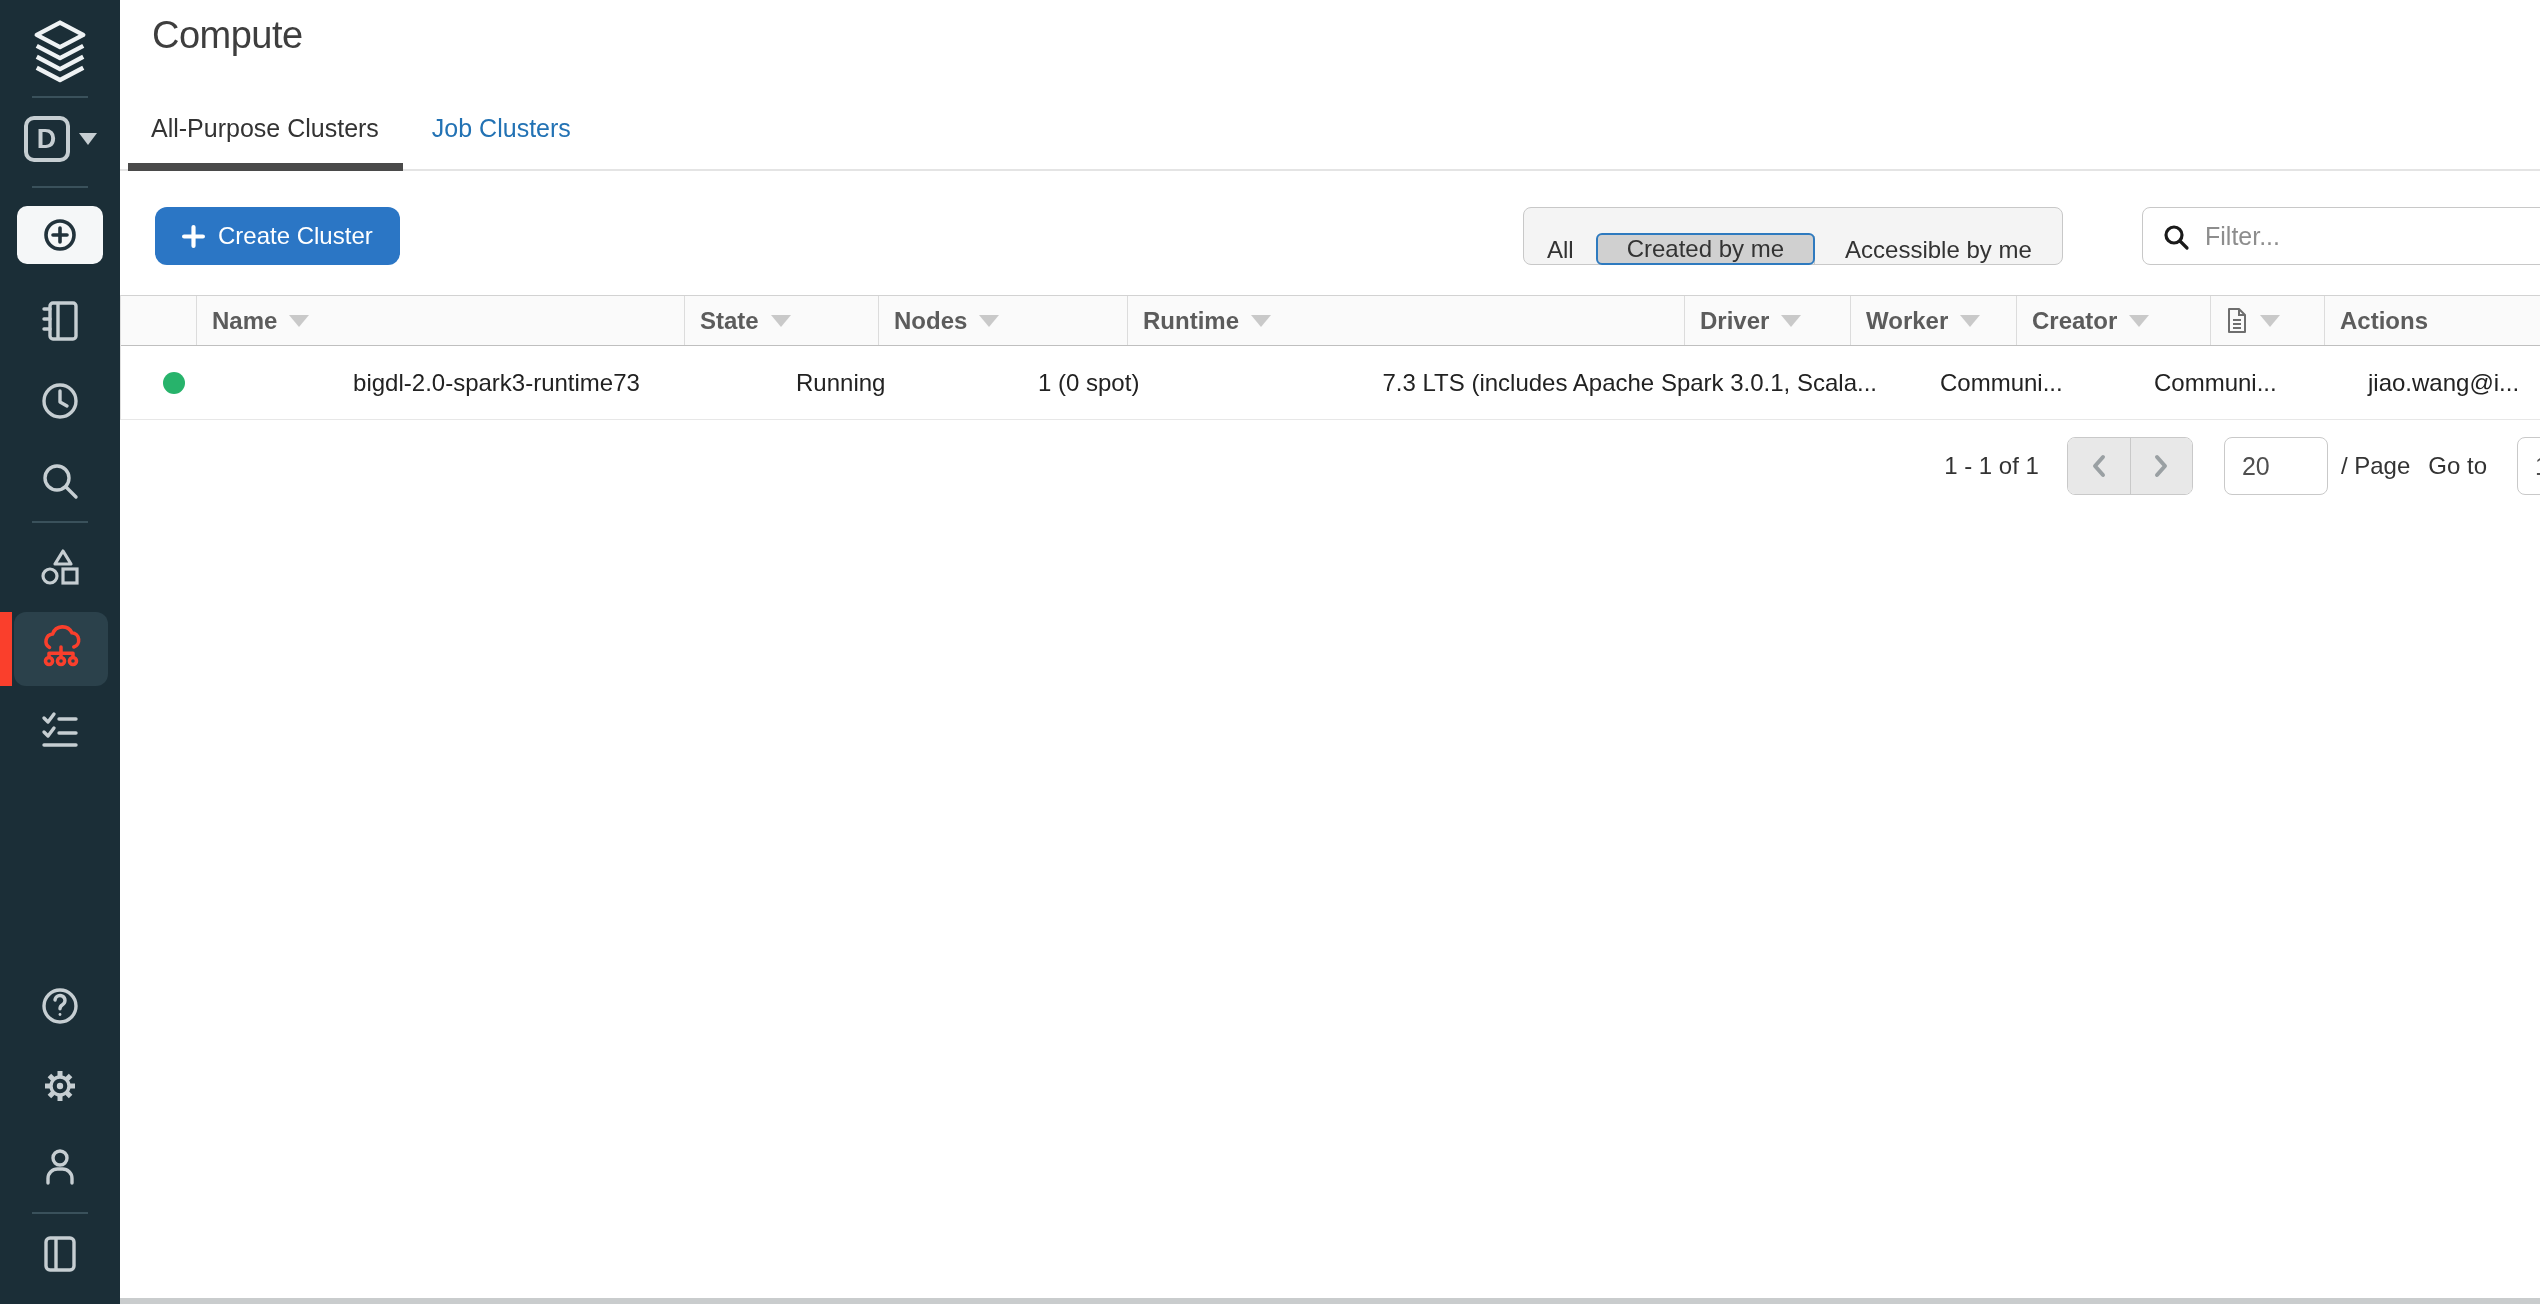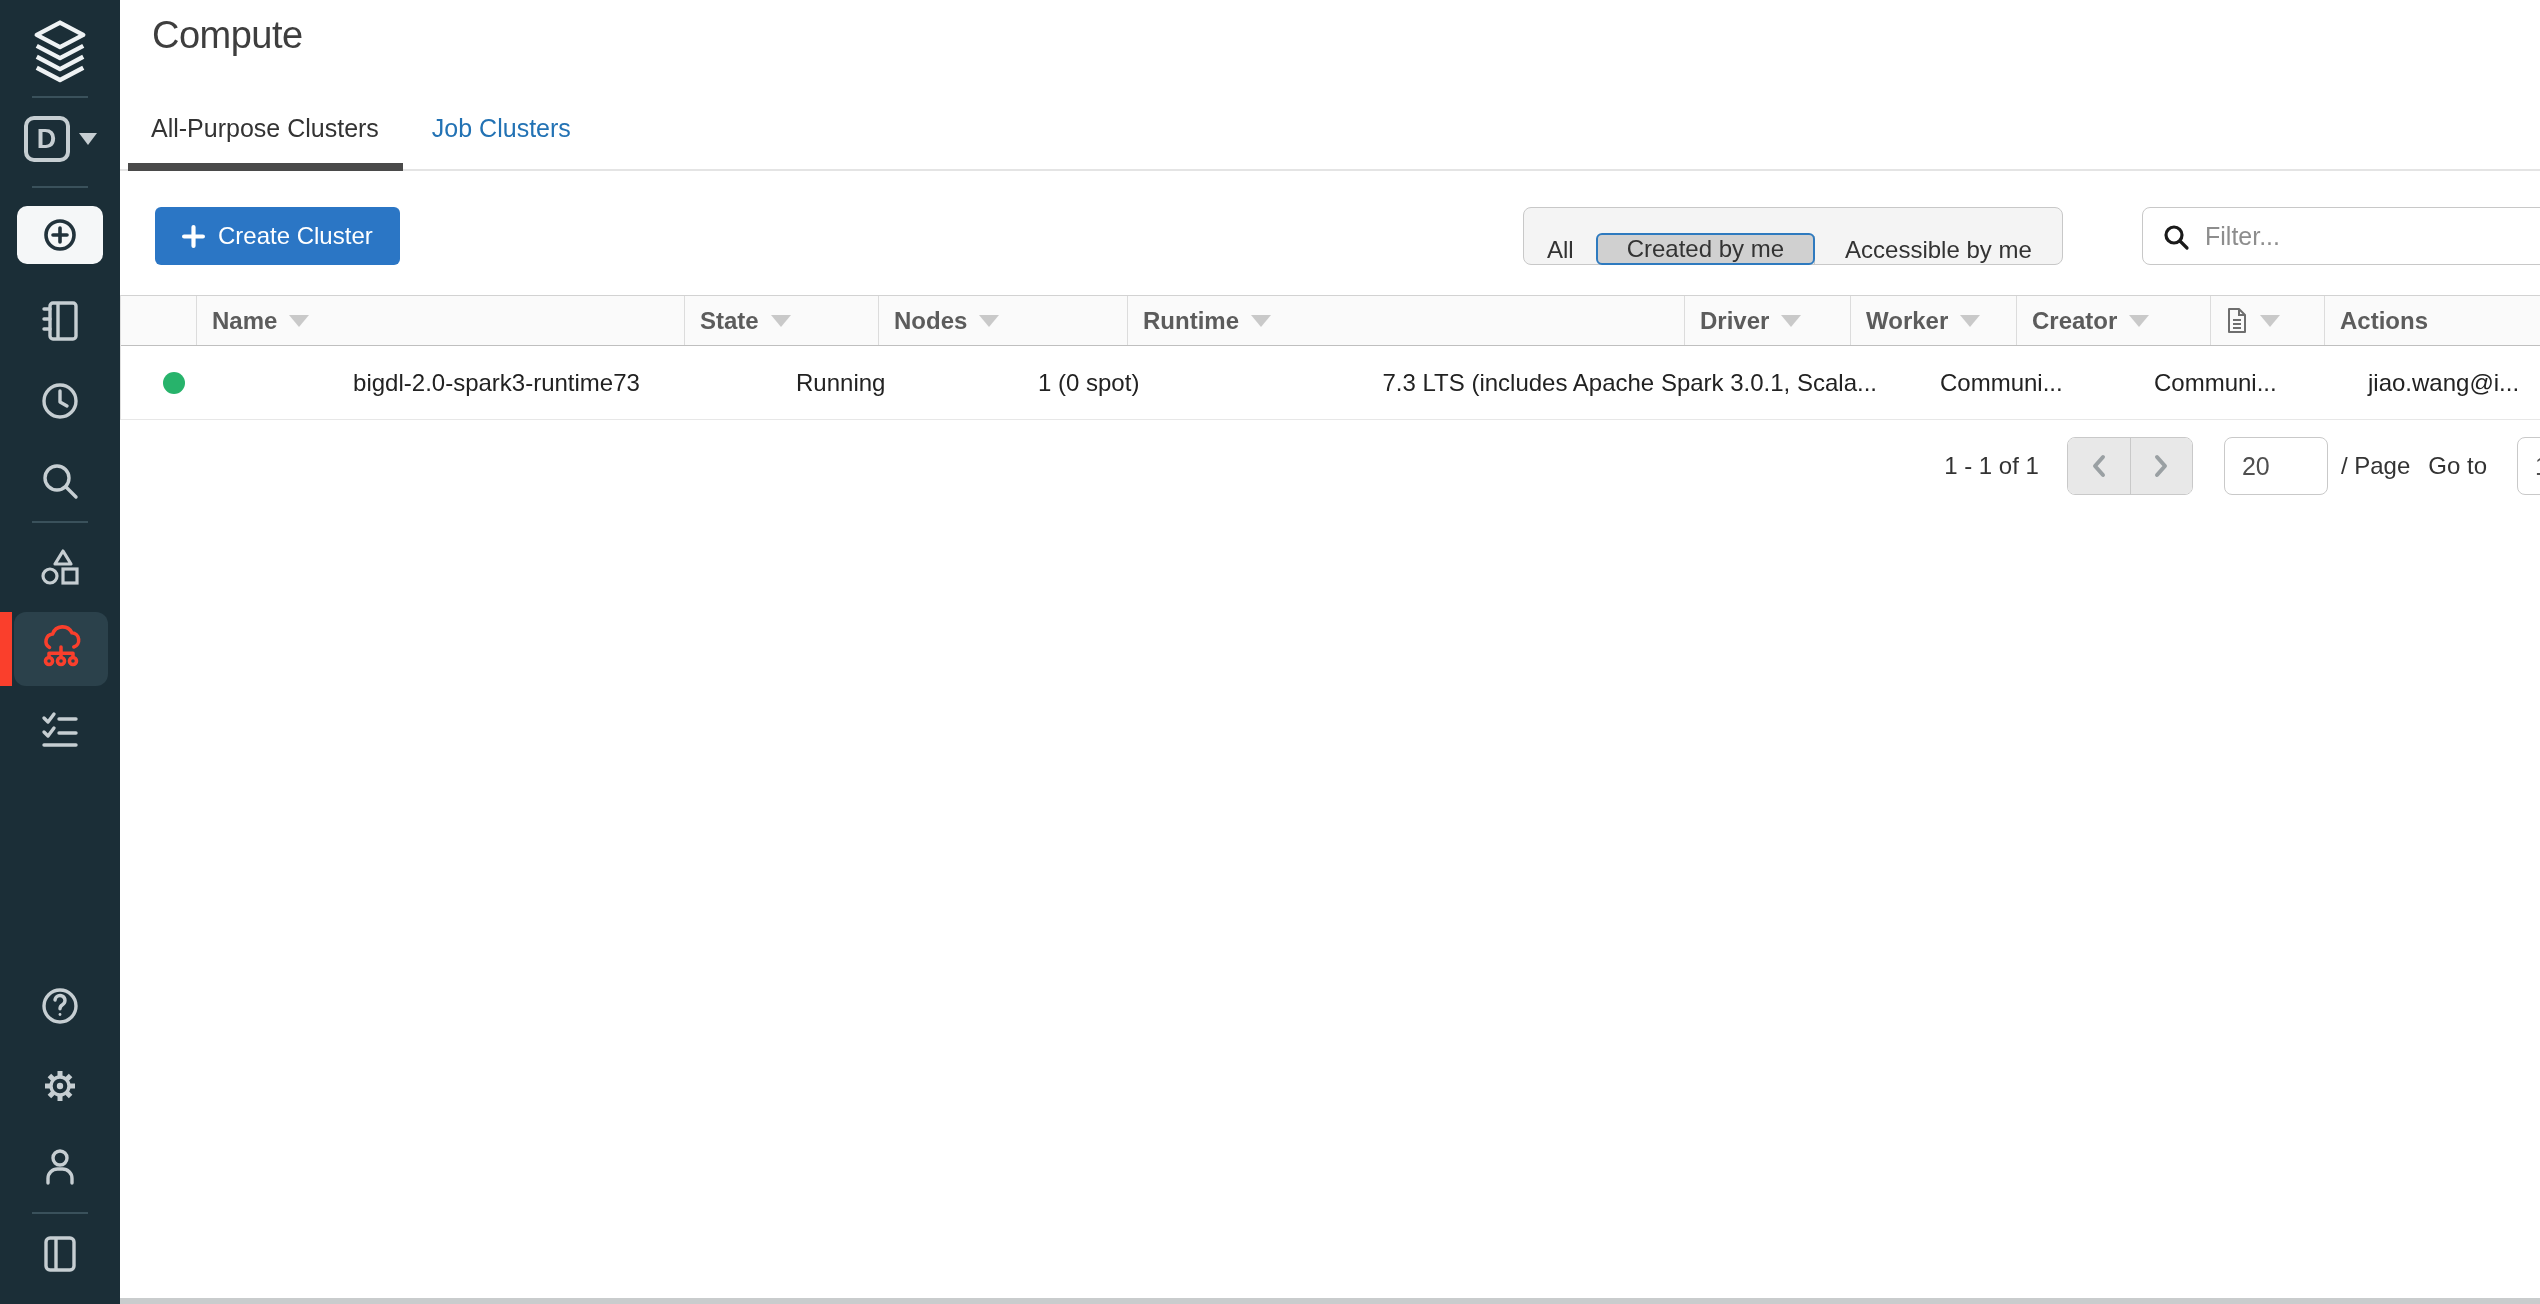--- a/index.html
+++ b/index.html
@@ -63,21 +63,21 @@
   .tab.active { color: #333333; }
   .tab.active::after {
     content: ""; position: absolute; left: 0; right: 0; bottom: -2px; height: 8px; background: #4a4a4a;
   }
   .tab.link { color: #2272b4; }
 
   
   .toolbar { position: absolute; top: 207px; left: 0; right: 0; height: 60px; }
   .create-btn {
     position: absolute; left: 35px; top: 0;
-    height: 58px; padding: 0 27px; background: #2b76c5; border: none; border-radius: 6px;
+    height: 58px; padding: 0 27px; background: #2b76c5; border: none; border-radius: 12px;
     color: #ffffff; font-size: 24px; font-family: inherit;
     display: flex; align-items: center; gap: 13px; cursor: pointer;
   }
   .seg-group {
     position: absolute; left: 1403px; top: 0; height: 58px;
     display: flex; align-items: flex-end;
     background: #f4f4f4; border: 1px solid #c8c8c8; border-radius: 8px;
   }
   .seg-btn {
     border: none; background: transparent; font-family: inherit; font-size: 24px; color: #333;

